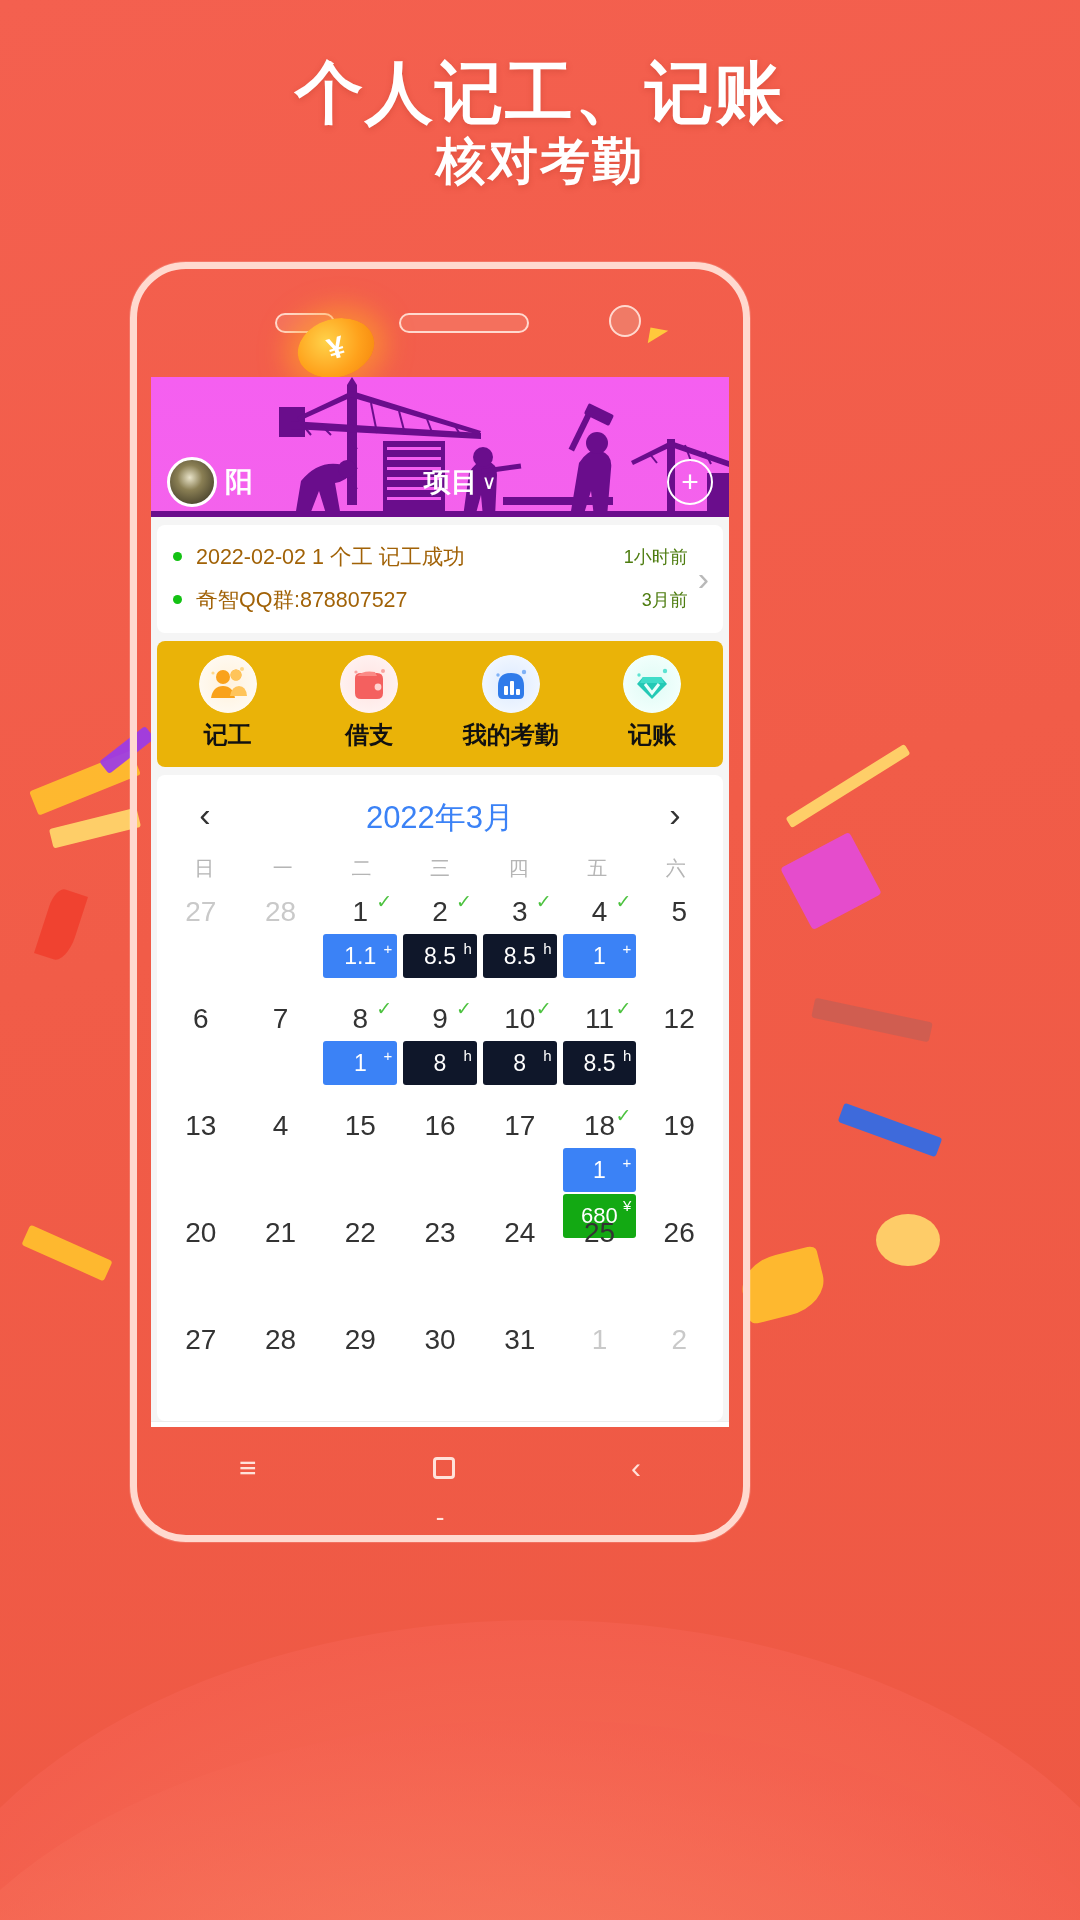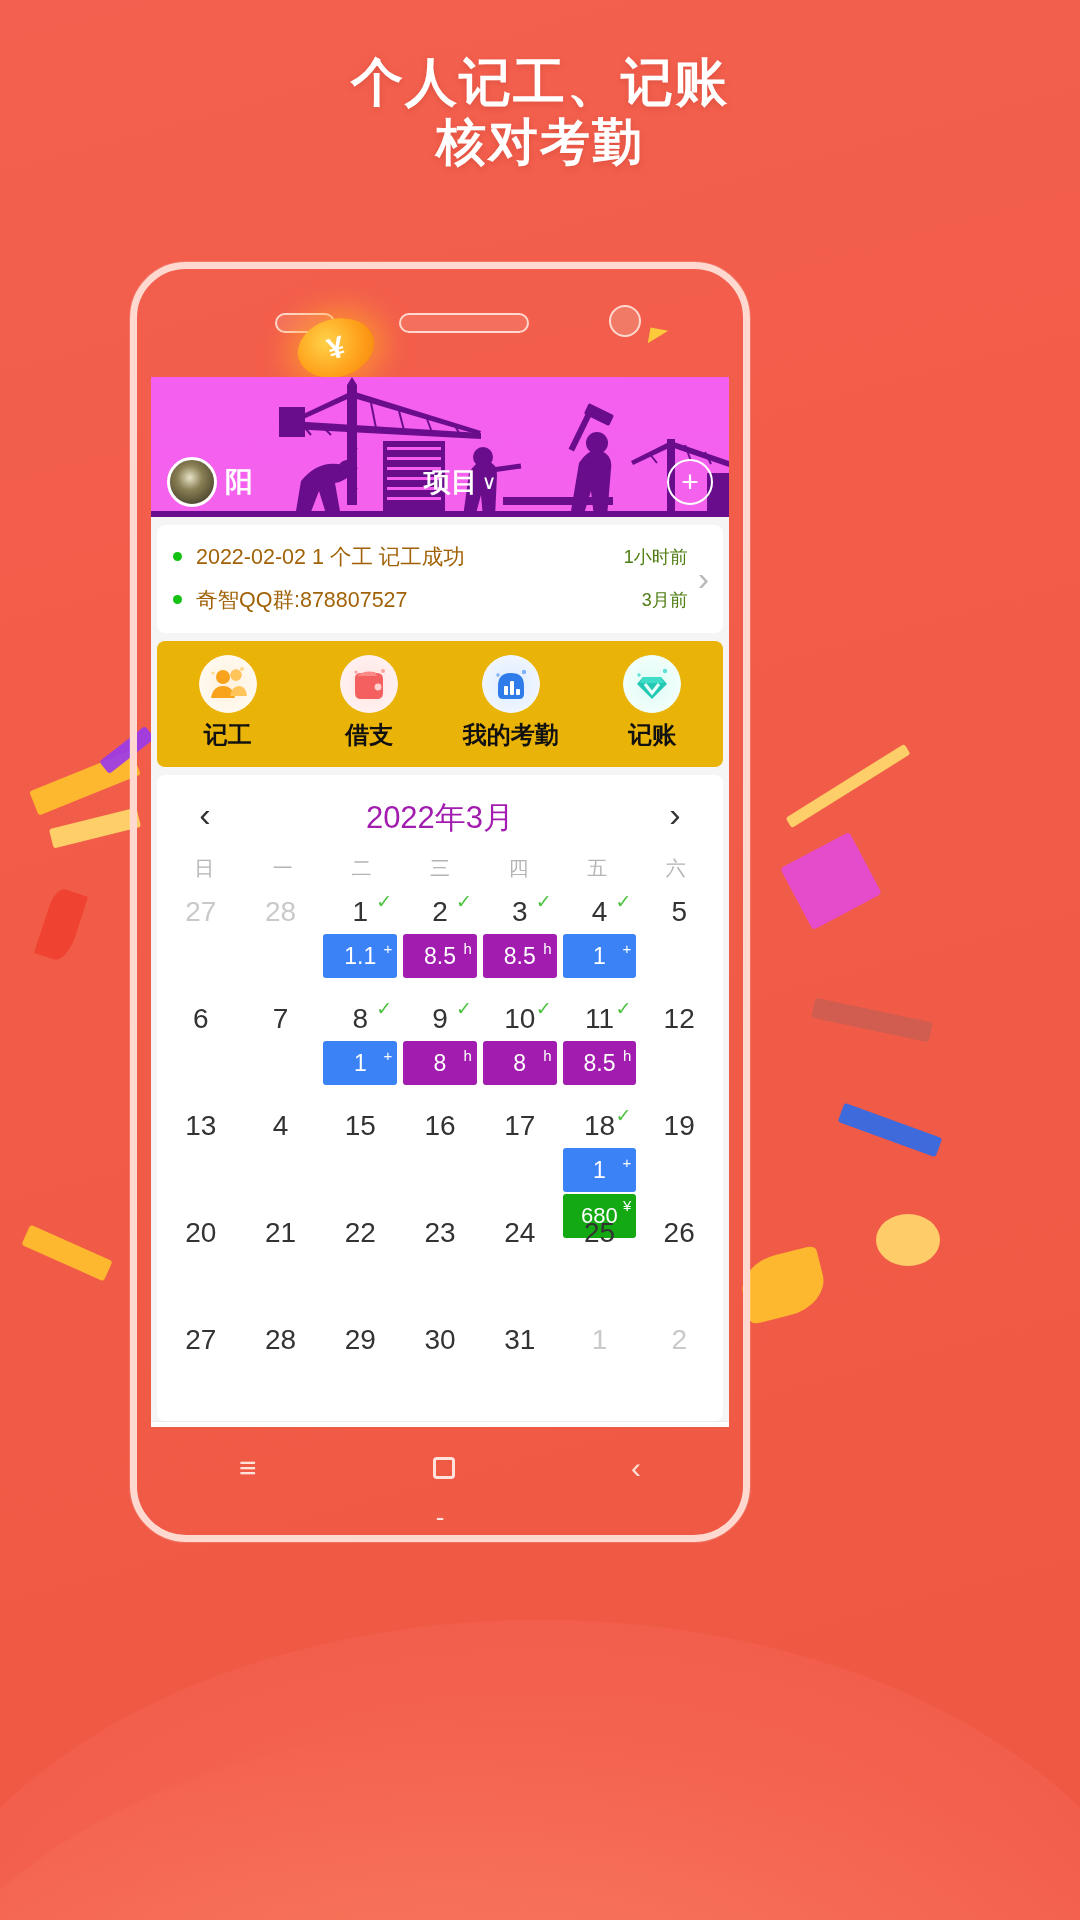--- a/index.html
+++ b/index.html
@@ -28,21 +28,21 @@
   
   .rib { position: absolute; border-radius: 3px; opacity: .92; }
 
   
   #headline {
     position: absolute; top: 52px; left: 0; width: 100%;
     text-align: center; color: #fff;
     font-weight: bold; letter-spacing: 2px;
     text-shadow: 0 2px 6px rgba(160,40,25,.25);
   }
-  #headline .l1 { font-size: 52px; line-height: 1.18; display:block; }
+  #headline .l1 { font-size: 68px; line-height: 1.18; display:block; }
   #headline .l2 { font-size: 50px; line-height: 1.18; display:block;text-align:center; }
 
   
   #phone {
     position: absolute; left: 130px; top: 262px;
     width: 620px; height: 1280px;
     border: 7px solid #FFD9CF;
     border-radius: 56px;
     background: transparent;
     box-shadow: 0 0 0 1px rgba(255,255,255,.15);
@@ -146,21 +146,21 @@
 
   
   #calendar {
     margin: 8px 6px 0; background: #fff; border-radius: 8px;
     flex: 1 1 auto; padding: 8px 4px 0; display:flex; flex-direction:column;
   }
   #cal-head {
     display: flex; align-items: center; justify-content: center;
     padding: 14px 18px 16px; position: relative;
   }
-  #cal-title { font-size: 31px; color: #a21caf; }
+  #cal-title { font-size: 31px; color: #3b82f6; }
   .cal-nav {
     position: absolute; top: 8px; font-size: 34px; color: #333; font-weight: 300;
     width: 44px; text-align:center; padding: 4px 0;
   }
   .cal-nav.prev { left: 22px; }
   .cal-nav.next { right: 22px; }
   #dow { display: flex; padding: 0 4px 4px; }
   #dow div { flex: 1 1 0; text-align: center; font-size: 20px; color: #b5b5b5; }
   #grid { flex: 1 1 auto; }
   .wk { display: flex; }
@@ -178,21 +178,21 @@
     color: #4CC23F; font-size: 19px; font-weight: bold;
   }
   .badge {
     margin: 6px 3px 0; height: 44px; border-radius: 3px;
     display: flex; align-items: center; justify-content: center;
     color: #fff; position: relative;
   }
   .badge .bv { font-size: 23px; }
   .badge .bu { font-size: 15px; position: absolute; right: 5px; top: 6px; }
   .badge.orange { background: #3b82f6; }
-  .badge.pink   { background: #a21caf; }
+  .badge.pink   { background: #0f172a; }
   .badge.green  { background: #13A913; height: 44px; margin-top: 2px; }
   .badge.green .bv { font-size: 22px; }
   .badge.green .bu { font-size: 15px; top: 3px; }
 
   
   #tabbar {
     background: #fff; border-top: 1px solid #ececec;
     display: flex; padding: 8px 0 10px; flex: 0 0 auto;
   }
 

